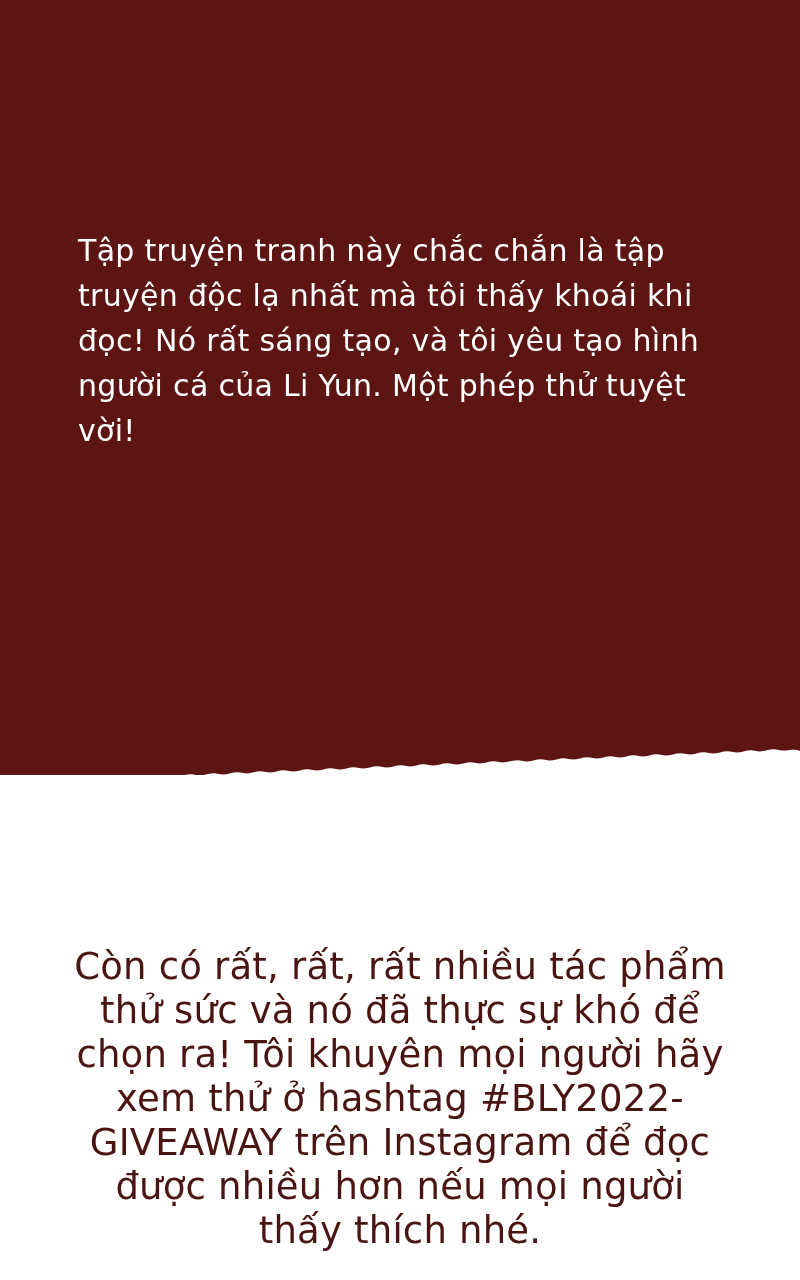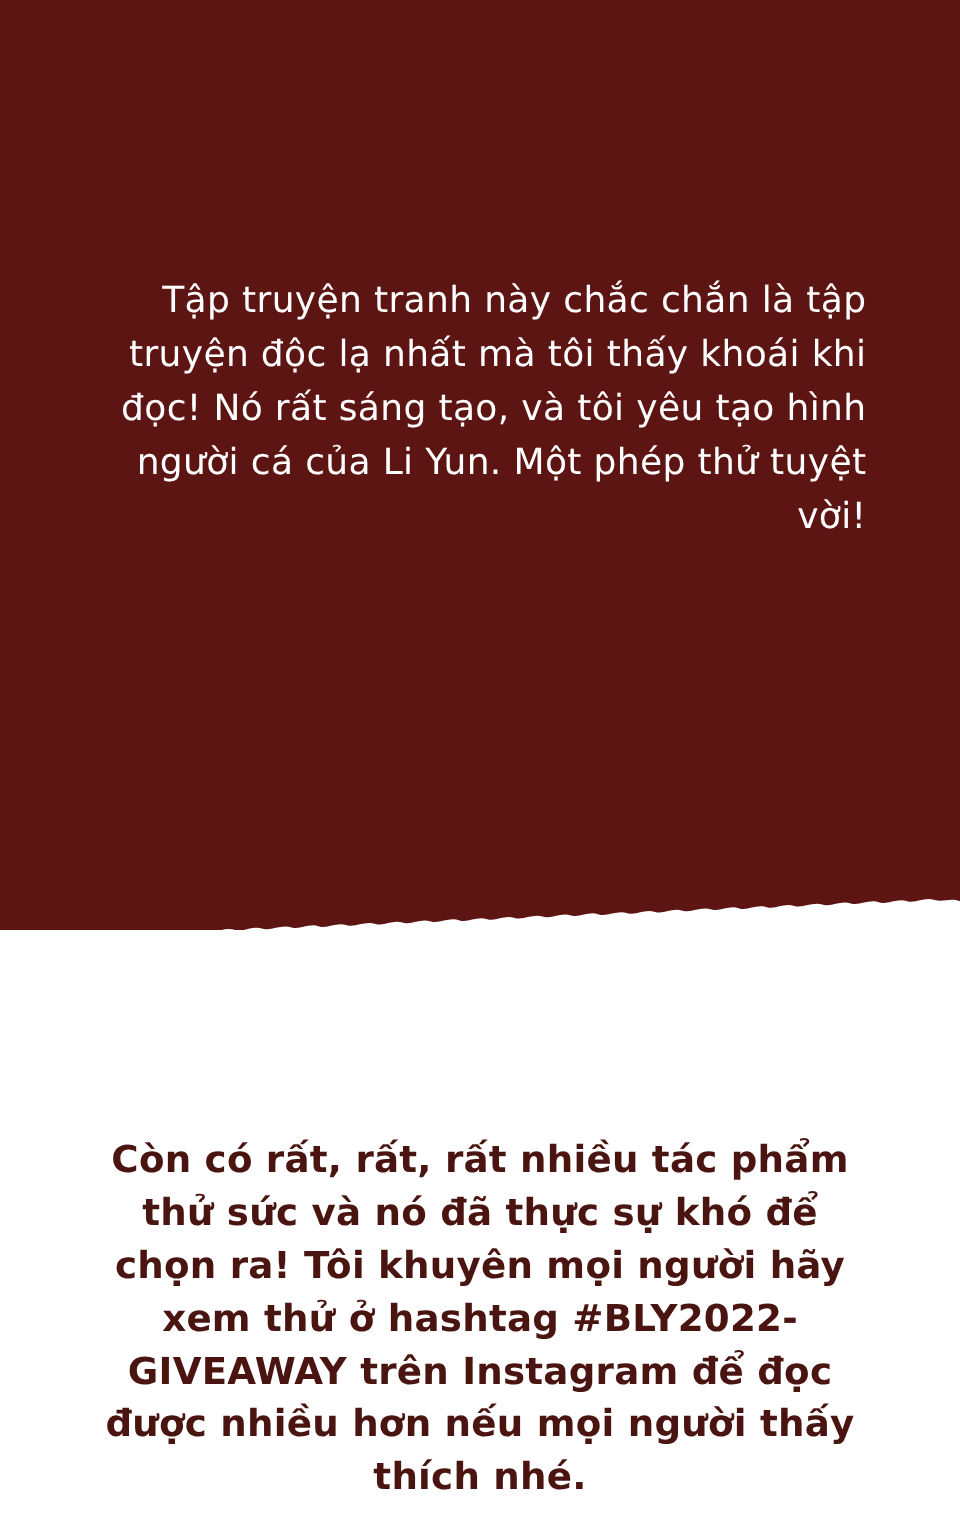--- a/index.html
+++ b/index.html
@@ -38,21 +38,21 @@
     width: 800px;
     height: 46px;
     display: block;
   }
 
   .top-text {
     position: absolute;
     left: 0;
     top: 228px;
     width: 800px;
-    text-align: right;
+    text-align: left;
     color: #ffffff;
     font-size: 30px;
     line-height: 45px;
     letter-spacing: 0.3px;
     padding: 0 78px;
     box-sizing: border-box;
     white-space: pre-line;
   }
 
   
@@ -64,27 +64,26 @@
     height: 505px;
     background: #ffffff;
   }
   .bottom-text {
     position: absolute;
     left: 0;
     top: 170px;
     width: 800px;
     text-align: center;
     color: #4a1410;
-    font-size: 31px;
+    font-size: 37px;
     line-height: 44px;
     letter-spacing: 0.2px;
     padding: 0 72px;
     box-sizing: border-box;
     white-space: pre-line;
-    font-weight: bold;
   }
 </style>
 </head>
 <body>
 
 <div class="page">
 
   <div class="panel-top">
     <div class="top-text">Tập truyện tranh này chắc chắn là tập truyện độc lạ nhất mà tôi thấy khoái khi đọc! Nó rất sáng tạo, và tôi yêu tạo hình người cá của Li Yun. Một phép thử tuyệt vời!</div>
 

